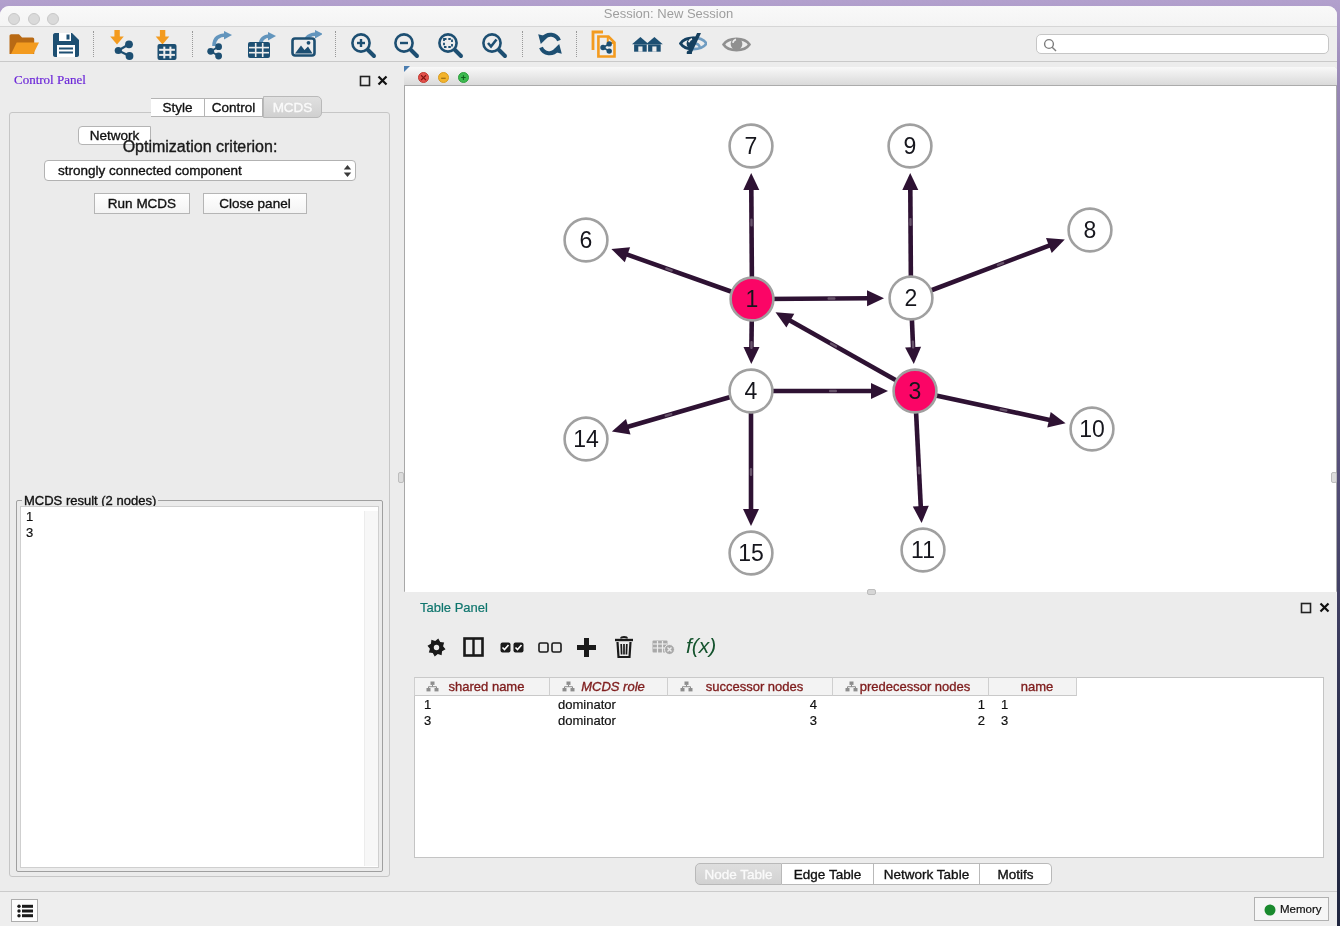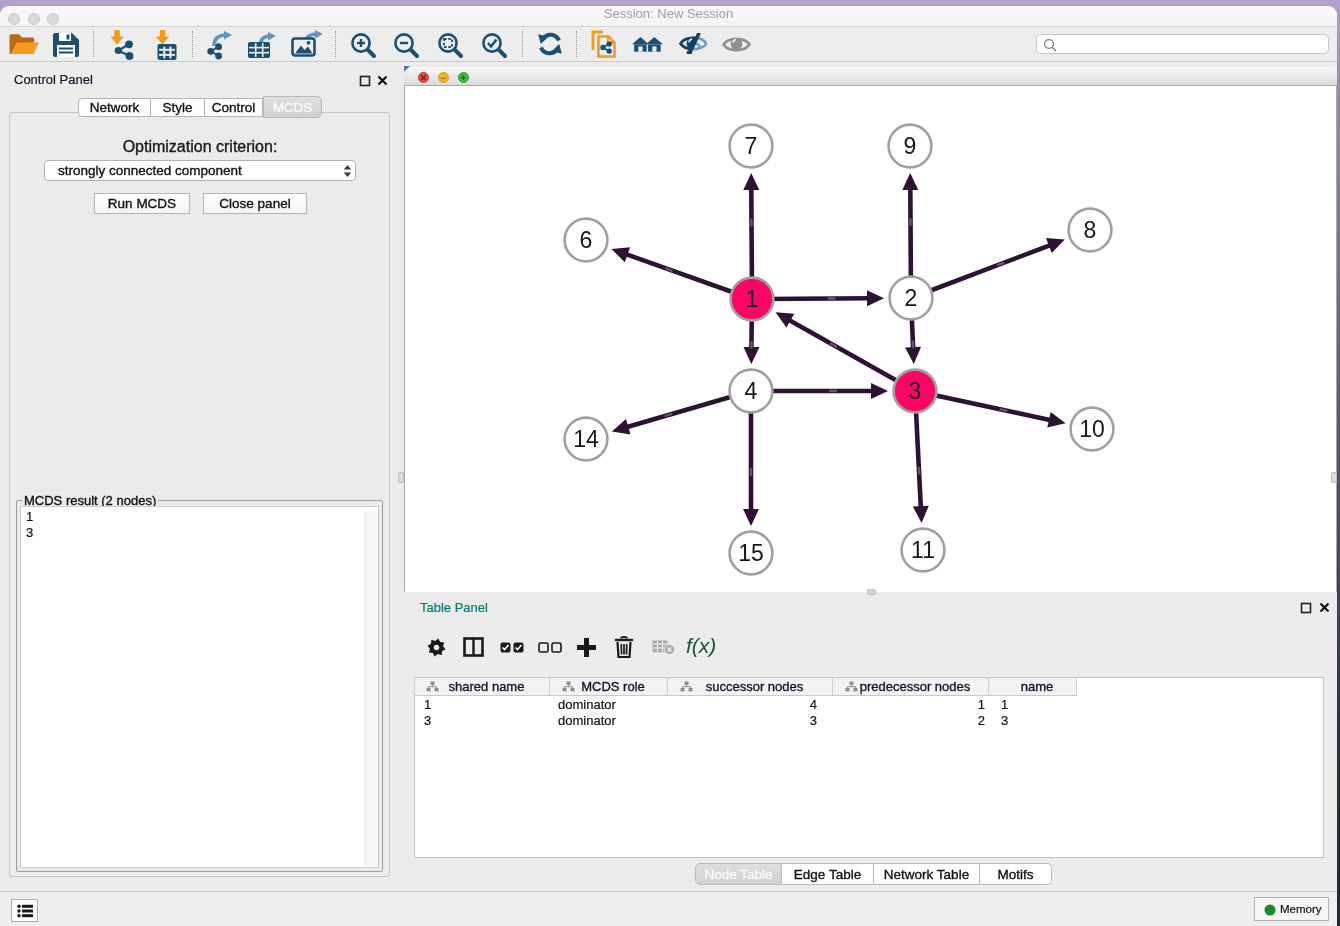--- a/index.html
+++ b/index.html
@@ -15,21 +15,21 @@
 .tl { position:absolute; top:7px; width:12px; height:12px; border-radius:50%;
   background:#dadada; border:1px solid #c8c8c8; }
 #title-text { position:absolute; top:6px; left:0; width:1337px; text-align:center;
   font-size:13px; color:#9e9e9e; }
 #toolbar { position:absolute; left:0; top:27px; width:1337px; height:35px;
   background:#ededed; border-bottom:1px solid #c9c9c9; }
 .tsep { position:absolute; top:4px; height:26px; width:0; border-left:1px dotted #999; }
 #searchbox { position:absolute; left:1036px; top:34px; width:293px; height:20px;
   background:#fff; border:1px solid #c6c6c6; border-radius:5px; }
 
-#cp-title { position:absolute; left:14px; top:72px; font-size:13px; color:#0f172a; }
+#cp-title { position:absolute; left:14px; top:72px; font-size:13px; color:#6d28d9;font-family:Liberation Serif, serif; }
 #cp-pane { position:absolute; left:9px; top:112px; width:381px; height:765px;
   border:1px solid #c6c6c6; border-radius:3px; background:#ebebeb; }
 .tab { position:absolute; top:98px; height:19px; background:#fff; border:1px solid #b4b4b4;
   font-size:13.5px; color:#111; text-align:center; line-height:18px; }
 #opt-label { position:absolute; left:0; top:138px; width:400px; text-align:center; font-size:16px; color:#1a1a1a; }
 #combo { position:absolute; left:44px; top:160px; width:312px; height:21px; background:#fff;
   border:1px solid #b2b2b2; border-radius:4px; font-size:13.5px; color:#111; line-height:19px; padding-left:13px; }
 .btn { position:absolute; top:193px; height:21px; background:linear-gradient(#ffffff,#f3f3f3);
   border:1px solid #b5b5b5; border-radius:0; font-size:13.5px; color:#111; text-align:center; line-height:19px; }
 #grpbox { position:absolute; left:16px; top:500px; width:367px; height:372px;
@@ -49,21 +49,21 @@
 .mtl { position:absolute; top:4.5px; width:11px; height:11px; border-radius:50%;
   font-size:9px; font-weight:bold; text-align:center; line-height:11px; }
 #canvas { position:absolute; left:405px; top:87px; width:931px; height:505px; background:#fff; }
 #canvas-handle { position:absolute; left:867px; top:589px; width:9px; height:6px;
   background:#d6d6d6; border:1px solid #bdbdbd; border-radius:2px; }
 
 #tp-title { position:absolute; left:420px; top:600px; font-size:13px; color:#0f766e; }
 #tbl-toolbar { position:absolute; left:414px; top:624px; width:910px; height:48px; }
 #tbl-header { position:absolute; left:414px; top:677px; height:19px; background:#f3f3f3; }
 .hcell { padding-left:9px; position:absolute; top:0; height:19px; border-right:1px solid #cfcfcf; background:#f3f3f3; border-top:1px solid #c9c9c9; border-bottom:1px solid #c9c9c9;
-  font-size:13px; color:#0f172a; text-align:center; line-height:18px; }
+  font-size:13px; color:#7f1d1d; text-align:center; line-height:18px; }
 #tbl-body { position:absolute; left:414px; top:677px; width:910px; height:181px; background:#fff;
   border:1px solid #c4c4c4; }
 .trow { position:absolute; font-size:13px; color:#111; height:16px; line-height:16px; }
 
 .btab { position:absolute; top:863px; height:22px; background:#fff; border:1px solid #b9b9b9;
   font-size:13.5px; color:#111; text-align:center; line-height:21px; }
 
 #statusbar { position:absolute; left:0; top:891px; width:1337px; height:35px;
   background:#eeeeee; border-top:1px solid #cbcbcb; }
 #listbtn { position:absolute; left:11px; top:899px; width:27px; height:23px;
@@ -226,21 +226,21 @@
   </div>
 
 <div id="cp-title">Control Panel</div>
 <svg class="abs" style="left:359px;top:75px;" width="12" height="12" viewBox="0 0 12 12">
     <rect x="1.5" y="1.5" width="9" height="9" fill="none" stroke="#222" stroke-width="1.6"></rect>
   </svg>
 <svg class="abs" style="left:377px;top:75px;" width="11" height="11" viewBox="0 0 11 11">
     <path d="M1.5 1.5 L9.5 9.5 M9.5 1.5 L1.5 9.5" stroke="#111" stroke-width="2.2"></path>
   </svg>
 <div id="cp-pane"></div>
-<div class="tab" style="left:78px; width:73px; border-radius:4px 0 0 4px;">Network</div>
+<div class="tab" style="left:78px; width:73px; border-radius:4px 0 0 4px;margin-top:28px;">Network</div>
 <div class="tab" style="left:151px; width:54px; border-left:none;">Style</div>
 <div class="tab" style="left:205px; width:58px; border-left:none;">Control</div>
 <div class="tab" style="left:263px; top:96px; width:59px; height:22px; background:linear-gradient(#e0e0e0,#d0d0d0); color:#fafafa; border:1px solid #b9b9b9; border-radius:0 5px 5px 0; line-height:21px;">MCDS</div>
 <div id="opt-label">Optimization criterion:</div>
 <div id="combo">strongly connected component<svg class="abs" style="left:298px;top:4px;" width="9" height="12" viewBox="0 0 9 12">
       <polygon points="4.5,0 8.2,4.4 0.8,4.4" fill="#3a3a3a"></polygon>
       <polygon points="4.5,12 8.2,7.6 0.8,7.6" fill="#3a3a3a"></polygon>
     </svg></div>
 <div class="btn" style="left:94px; width:96px;">Run MCDS</div>
 <div class="btn" style="left:203px; width:104px;">Close panel</div>
@@ -330,21 +330,21 @@
 <div id="tp-title">Table Panel</div>
 <svg class="abs" style="left:1300px;top:602px;" width="12" height="12" viewBox="0 0 12 12">
     <rect x="1.5" y="1.5" width="9" height="9" fill="none" stroke="#222" stroke-width="1.6"></rect>
   </svg>
 <svg class="abs" style="left:1319px;top:602px;" width="11" height="11" viewBox="0 0 11 11">
     <path d="M1.5 1.5 L9.5 9.5 M9.5 1.5 L1.5 9.5" stroke="#111" stroke-width="2.2"></path>
   </svg>
 <div id="tbl-body"></div>
 <div id="tbl-header">
   <div class="hcell" style="left:0; width:136px; border-left:1px solid #cfcfcf;">shared name</div>
-  <div class="hcell" style="left:136px; width:118px;">MCDS role</div>
+  <div class="hcell" style="left:136px; width:118px;font-style:italic;">MCDS role</div>
   <div class="hcell" style="left:254px; width:165px;">successor nodes</div>
   <div class="hcell" style="left:419px; width:156px;">predecessor nodes</div>
   <div class="hcell" style="left:575px; width:88px;">name</div>
 </div>
 <svg class="abs" style="left:426px;top:681px;" width="13" height="11" viewBox="0 0 13 11">
     <rect x="4.5" y="0.5" width="4" height="3.4" fill="#8d8d8d"></rect>
     <rect x="0.5" y="7" width="4" height="3.4" fill="#8d8d8d"></rect>
     <rect x="8.5" y="7" width="4" height="3.4" fill="#8d8d8d"></rect>
     <path d="M6.5 4 L6.5 5.7 M2.5 7 L2.5 5.7 L10.5 5.7 L10.5 7" stroke="#8d8d8d" stroke-width="1" fill="none"></path>
   </svg>

